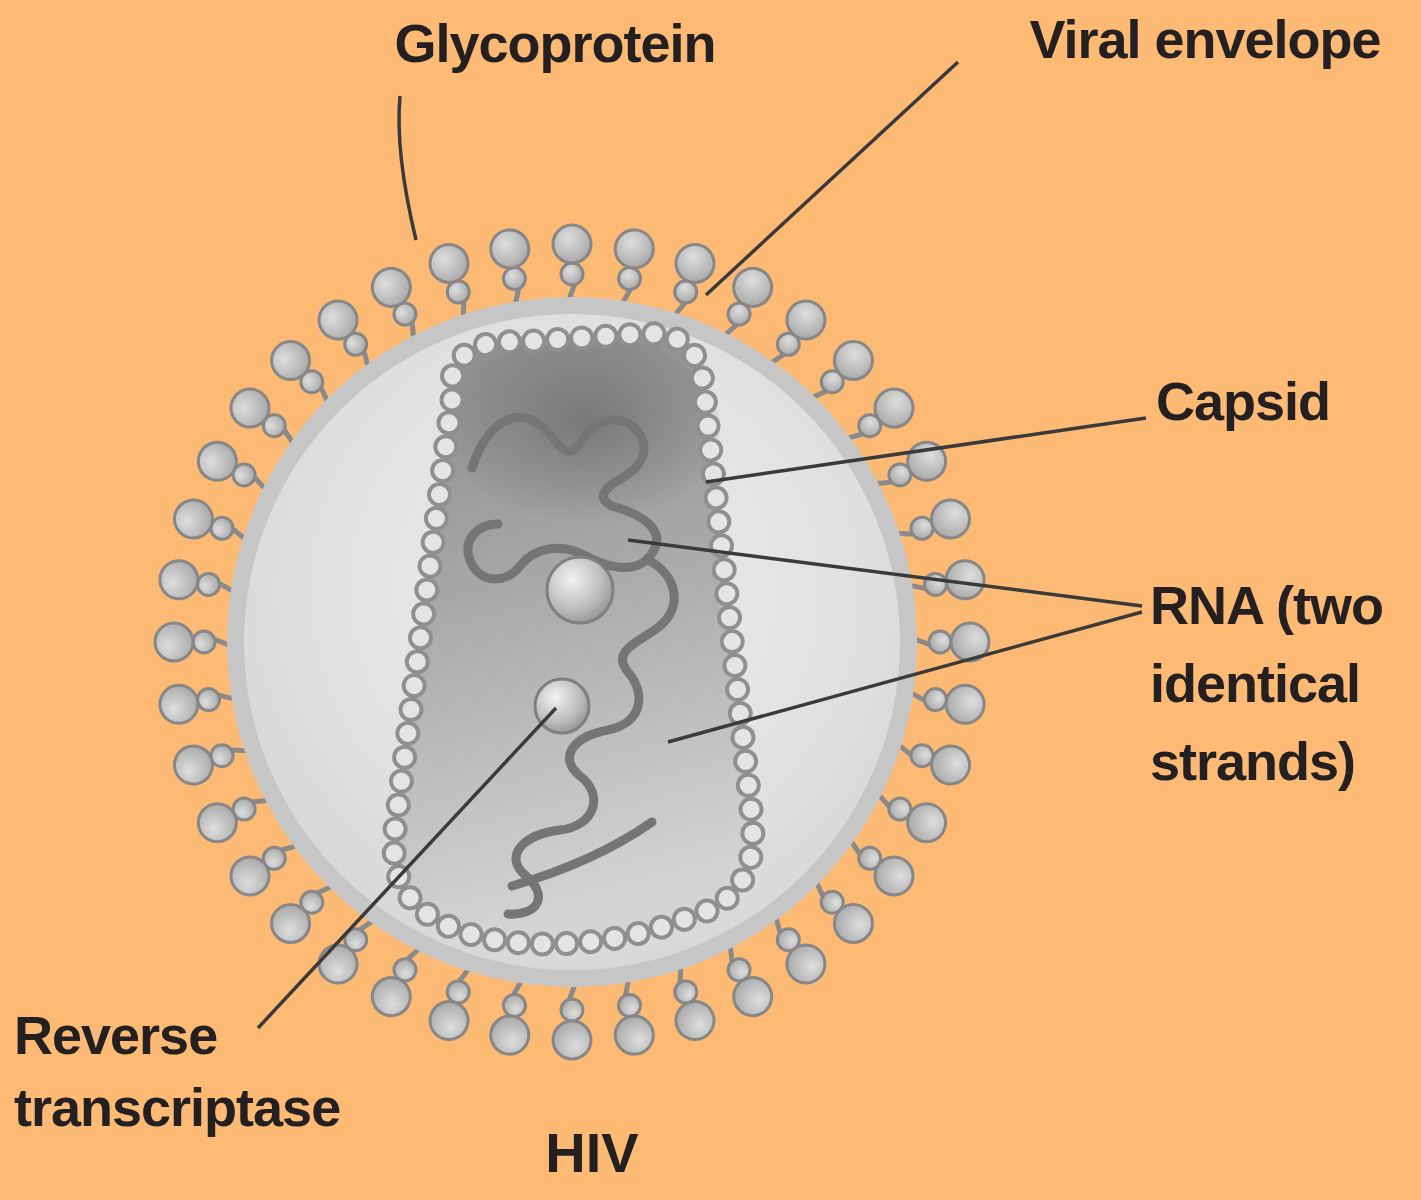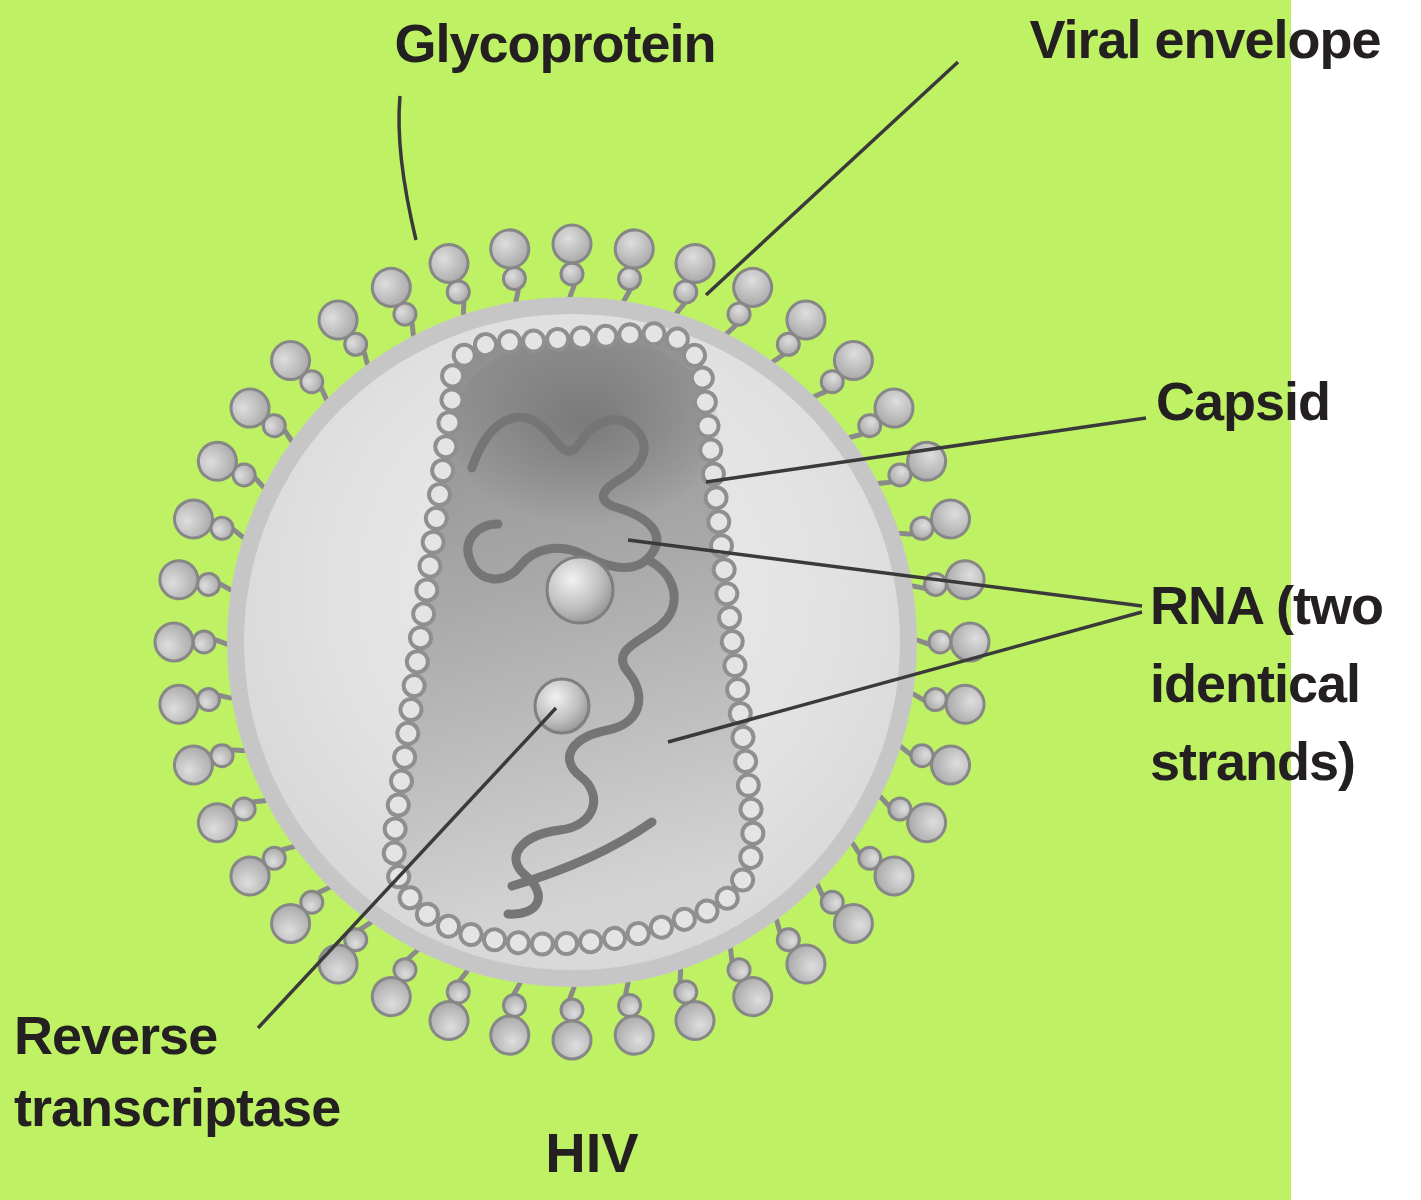--- a/index.html
+++ b/index.html
@@ -1,16 +1,16 @@
 <!DOCTYPE html>
 <html><head>
 <meta charset="utf-8">
 <style>
   html, body { margin: 0; padding: 0; background: #ffffff; }
-  .stage { width: 1291px; height: 1200px; position: relative; background: #bef264; }
+  .stage { width: 1421px; height: 1200px; position: relative; background: #fdba74; }
   svg { display: block; }
   .lbl {
     font-family: "Liberation Sans", sans-serif;
     font-weight: 600;
     font-size: 54px;
     letter-spacing: -1px;
     fill: #242021;
   }
   .caption {
     font-family: "Liberation Sans", sans-serif;

